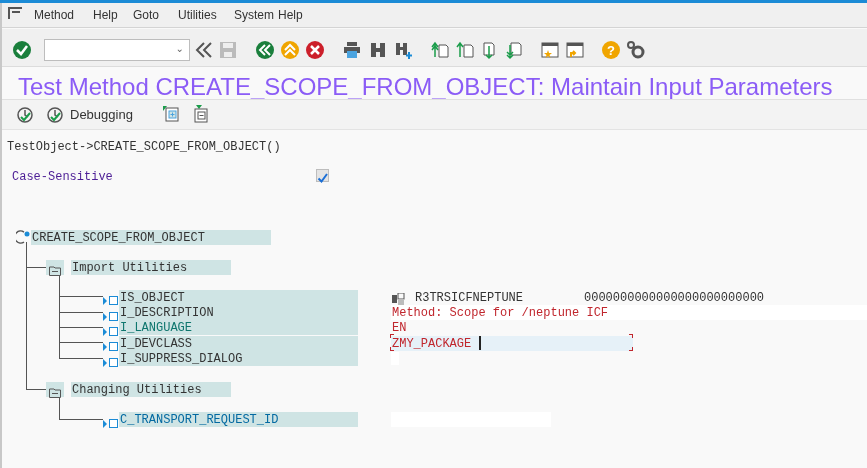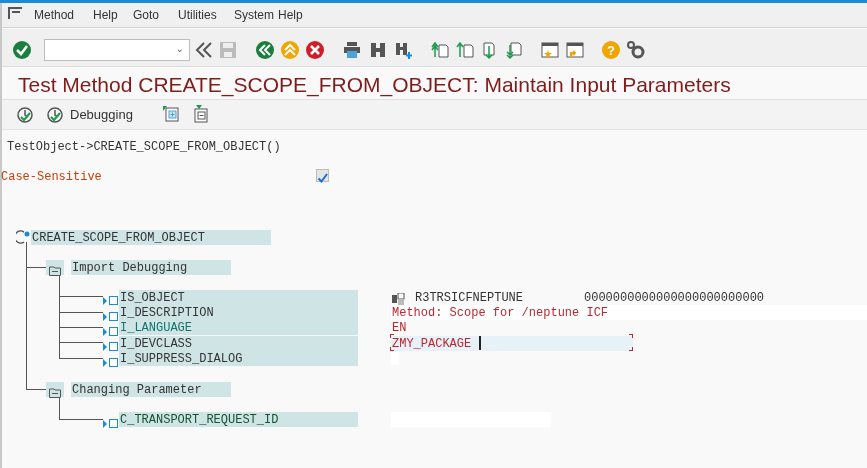--- a/index.html
+++ b/index.html
@@ -7,21 +7,21 @@
   body { font-family: "Liberation Sans", sans-serif; position: relative; }
   .topline { position: absolute; left: 0; top: 0; width: 867px; height: 3px; background: #1b8bd6; }
   .leftline { position: absolute; left: 0; top: 3px; width: 2px; height: 465px; background: #c8c8c8; }
   .menubar { position: absolute; left: 2px; top: 3px; width: 865px; height: 25px; background: #f0f0f0; border-bottom: 1px solid #d4d4d4; text-align: center; }
   .menubar .menu-icon { position: absolute; left: 6px; top: 4px; width: 14px; height: 12px; }
   .menubar .mi { position: absolute; top: 5px; font-size: 12px; color: #333; }
   .toolbar { position: absolute; left: 2px; top: 29px; width: 865px; height: 38px; background: #f0f0f0; border-bottom: 1px solid #dcdcdc; }
   .tb-icon { position: absolute; top: 11px; width: 20px; height: 20px; display:flex; align-items:center; justify-content:center; }
   .cmd-field { position: absolute; left: 42px; top: 10px; width: 146px; height: 22px; background: #fff; border: 1px solid #bdbdbd; }
   .cmd-field .chev { position: absolute; right: 5px; top: 3px; font-size: 10px; color: #666; }
-  .title { position: absolute; left: 18px; top: 73px; font-size: 21px; color: #7f1d1d; }
+  .title { position: absolute; left: 18px; top: 73px; font-size: 24px; color: #8b5cf6; }
   .titlesep { position: absolute; left: 2px; top: 99px; width: 865px; height: 1px; background: #e0e0e0; }
   .apptool { position: absolute; left: 2px; top: 100px; width: 865px; height: 30px; background: #f3f3f3; border-bottom: 1px solid #e3e3e3; padding-left: 16px; }
   .apptool .lbl { position: absolute; left: 68px; top: 7px; font-size: 13px; color: #333; }
   .mono { font-family: "Liberation Mono", monospace; font-size: 12px; }
   .abs { position: absolute; }
   .node-bg { position: absolute; background: #cfe4e4; height: 15px; }
   .line { position: absolute; background: #555; }
   .val-red { color: #c0262d; }
 </style>
 </head>
@@ -189,21 +189,21 @@
     <svg width="18" height="18" viewBox="0 0 18 18">
         <path d="M4 0 L10 0 L7 4 Z" fill="#1a9c4a"></path>
         <rect x="3" y="4" width="12" height="13" fill="#fff" stroke="#555"></rect>
         <rect x="6" y="7" width="7" height="7" fill="#fff" stroke="#555"></rect>
         <path d="M7.5 10.5 H11.5" stroke="#555"></path>
       </svg>
   </div>
 </div>
 
 <div class="abs mono" style="left:7px;top:140px;color:#333">TestObject-&gt;CREATE_SCOPE_FROM_OBJECT()</div>
-<div class="abs mono" style="left:1px;top:170px;color:#c2410c">Case-Sensitive</div>
+<div class="abs mono" style="left:12px;top:170px;color:#4c1d95">Case-Sensitive</div>
 <div class="abs" style="left:316px;top:169px;width:13px;height:13px;background:#e4e4e4;border:1px solid #bdbdbd">
   <svg width="11" height="11" viewBox="0 0 11 11">
       <path d="M1.5 5.5 L4.5 8.5 L10 1" stroke="#1b6fd6" stroke-width="2" fill="none"></path>
     </svg>
 </div>
 
 <div class="line" style="left:26px;top:242px;width:1px;height:148px"></div>
 <div class="line" style="left:26px;top:267px;width:20px;height:1px"></div>
 <div class="line" style="left:26px;top:389px;width:20px;height:1px"></div>
 <div class="line" style="left:59px;top:274px;width:1px;height:85px"></div>
@@ -225,21 +225,21 @@
 <div class="abs mono" style="left:32px;top:231px;color:#333">CREATE_SCOPE_FROM_OBJECT</div>
 
 <div class="node-bg" style="left:46px;top:260px;width:18px"></div>
 <div class="abs" style="left:49px;top:262px">
   <svg width="12" height="10" viewBox="0 0 12 10">
       <path d="M0.5 1 H5 L6 2 H11.5 V9.5 H0.5 Z" fill="none" stroke="#555"></path>
       <path d="M3 5.5 H9" stroke="#555"></path>
     </svg>
 </div>
 <div class="node-bg" style="left:71px;top:260px;width:160px"></div>
-<div class="abs mono" style="left:72px;top:261px;color:#333">Import Debugging</div>
+<div class="abs mono" style="left:72px;top:261px;color:#333">Import Utilities</div>
 
 <div class="abs" style="left:103px;top:292px"><svg width="16" height="10" viewBox="0 0 16 10">
       <path d="M0 1 L4 5 L0 9 Z" fill="#1b8bd6"></path>
       <rect x="6.5" y="0.5" width="8" height="8" fill="#fff" stroke="#1b8bd6"></rect>
     </svg></div>
 <div class="node-bg" style="left:119px;top:290px;width:239px"></div>
 <div class="abs mono" style="left:120px;top:291px;color:#333">IS_OBJECT</div>
 
 <div class="abs" style="left:103px;top:308px"><svg width="16" height="10" viewBox="0 0 16 10">
       <path d="M0 1 L4 5 L0 9 Z" fill="#1b8bd6"></path>
@@ -295,21 +295,21 @@
 <div class="abs" style="left:391px;top:352px;width:8px;height:13px;background:#fff"></div>
 
 <div class="node-bg" style="left:46px;top:382px;width:18px"></div>
 <div class="abs" style="left:49px;top:384px">
   <svg width="12" height="10" viewBox="0 0 12 10">
       <path d="M0.5 1 H5 L6 2 H11.5 V9.5 H0.5 Z" fill="none" stroke="#555"></path>
       <path d="M3 5.5 H9" stroke="#555"></path>
     </svg>
 </div>
 <div class="node-bg" style="left:71px;top:382px;width:160px"></div>
-<div class="abs mono" style="left:72px;top:383px;color:#333">Changing Parameter</div>
+<div class="abs mono" style="left:72px;top:383px;color:#333">Changing Utilities</div>
 
 <div class="abs" style="left:103px;top:415px"><svg width="16" height="10" viewBox="0 0 16 10">
       <path d="M0 1 L4 5 L0 9 Z" fill="#1b8bd6"></path>
       <rect x="6.5" y="0.5" width="8" height="8" fill="#fff" stroke="#1b8bd6"></rect>
     </svg></div>
 <div class="node-bg" style="left:119px;top:412px;width:239px"></div>
-<div class="abs mono" style="left:120px;top:413px;color:#14532d">C_TRANSPORT_REQUEST_ID</div>
+<div class="abs mono" style="left:120px;top:413px;color:#0369a1">C_TRANSPORT_REQUEST_ID</div>
 <div class="abs" style="left:391px;top:412px;width:160px;height:15px;background:#fff"></div>
 
 </body></html>

